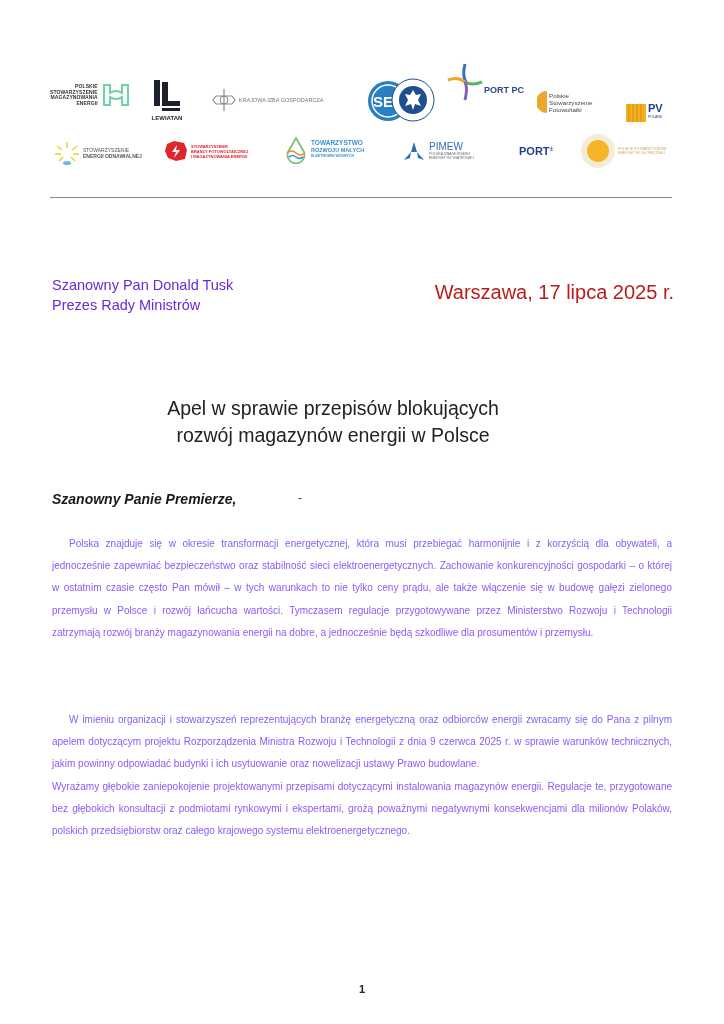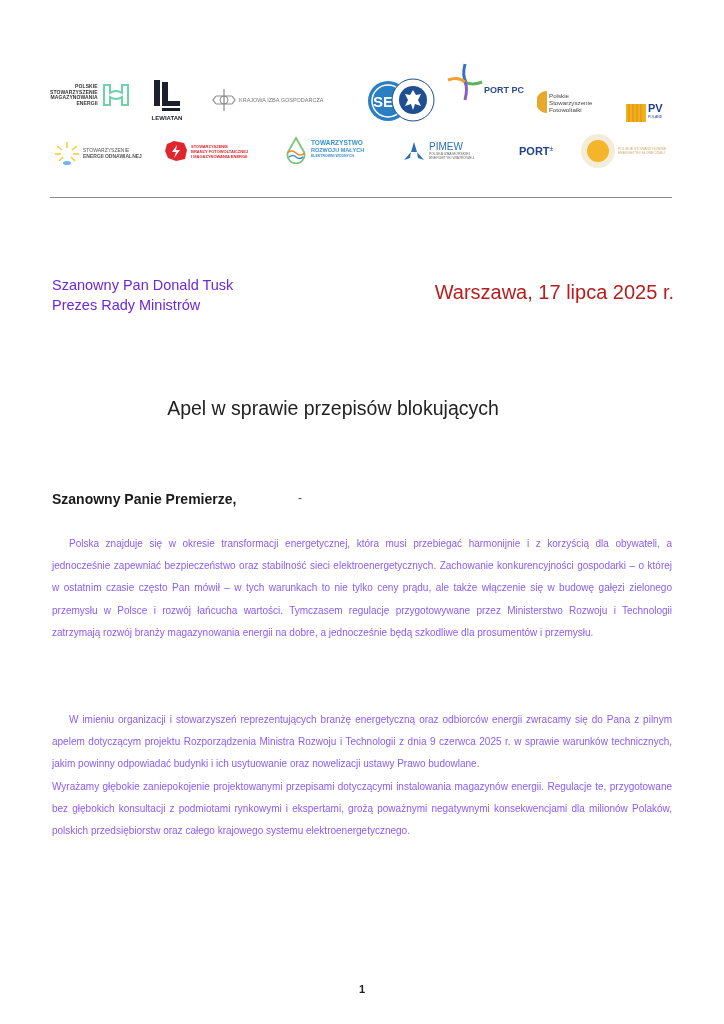--- a/index.html
+++ b/index.html
@@ -3,21 +3,21 @@
 <meta charset="utf-8">
 <style>
   html, body { margin:0; padding:0; background:#ffffff; }
   body { width:724px; height:1024px; position:relative; overflow:hidden; font-family:"Liberation Sans", sans-serif; color:#1a1a1a; }
   .logo { position:absolute; display:flex; align-items:center; }
   .tiny { font-size:5px; line-height:5.5px; font-weight:bold; letter-spacing:0.1px; }
   .hr { position:absolute; left:50px; top:197px; width:622px; height:1px; background:#8a8a8a; }
   .addr { position:absolute; left:52px; top:275px; font-size:14.5px; line-height:20px; color:#6d28d9; }
   .date { position:absolute; right:50px; top:282px; font-size:20px; line-height:20px; color:#b91c1c; }
   .title { position:absolute; left:0; width:584px; top:395px; text-align:center; font-size:19.5px; line-height:27px; color:#222;margin-left:41px; }
-  .salut { position:absolute; left:52px; top:491px; font-size:14px; font-weight:bold; color:#1a1a1a; }
+  .salut { position:absolute; left:52px; top:491px; font-size:14px; font-weight:bold; color:#1a1a1a;font-style:italic; }
   .dash { position:absolute; left:298px; top:491px; font-size:12px; color:#444; }
   .para { position:absolute; left:52px; width:620px; font-size:10px; line-height:22.2px; text-align:justify; color:#8b5cf6; }
   .para p { margin:0; text-indent:17px; }
   .para p.noindent { text-indent:0; }
   .pagenum { position:absolute; left:0; width:724px; top:983px; text-align:center; font-size:11px; font-weight:bold; color:#222; }
 </style>
 </head>
 <body>
 
 <div class="logo" style="left:50px; top:82px;">
@@ -174,20 +174,21 @@
 <div class="hr"></div>
 
 <div class="addr">
   <div>Szanowny Pan Donald Tusk</div>
   <div>Prezes Rady Ministrów</div>
 </div>
 <div class="date">Warszawa, 17 lipca 2025 r.</div>
 
 <div class="title">
   <div>Apel w sprawie przepisów blokujących</div>
+  <div>rozwój magazynów energii w Polsce</div>
 </div>
 
 <div class="salut">Szanowny Panie Premierze,</div>
 <div class="dash">-</div>
 
 <div class="para" style="top:533px;">
   <p>Polska znajduje się w okresie transformacji energetycznej, która musi przebiegać harmonijnie i z korzyścią dla obywateli, a jednocześnie zapewniać bezpieczeństwo oraz stabilność sieci elektroenergetycznych. Zachowanie konkurencyjności gospodarki – o której w ostatnim czasie często Pan mówił – w tych warunkach to nie tylko ceny prądu, ale także włączenie się w budowę gałęzi zielonego przemysłu w Polsce i rozwój łańcucha wartości. Tymczasem regulacje  przygotowywane przez Ministerstwo Rozwoju i Technologii zatrzymają rozwój branży magazynowania energii na dobre, a jednocześnie będą szkodliwe dla prosumentów i przemysłu.</p>
 </div>
 
 <div class="para" style="top:709px;">

